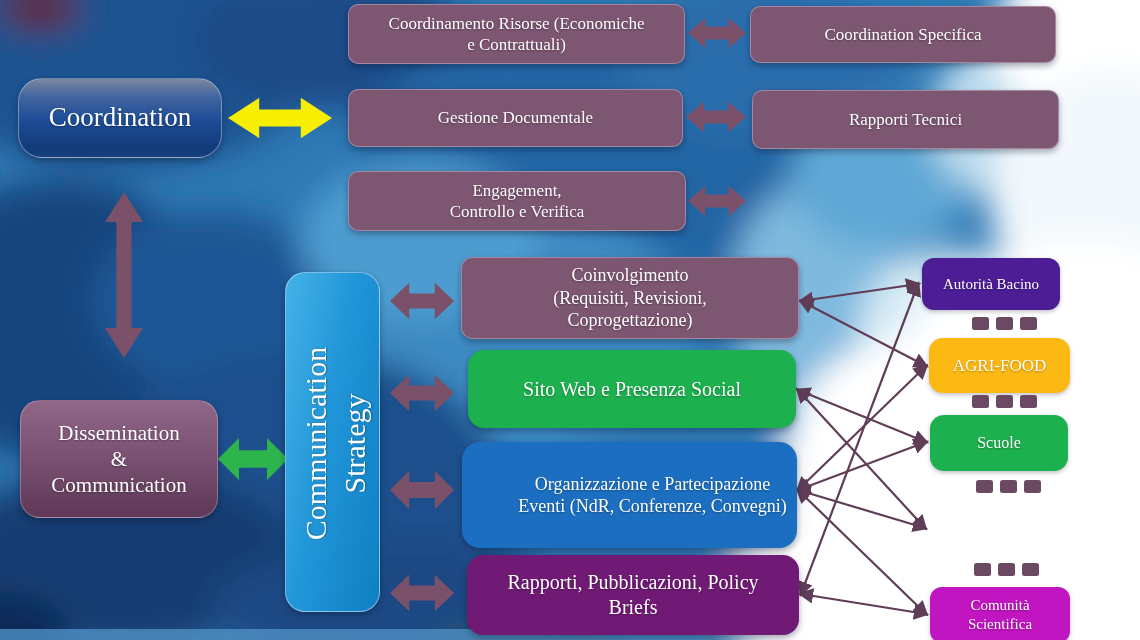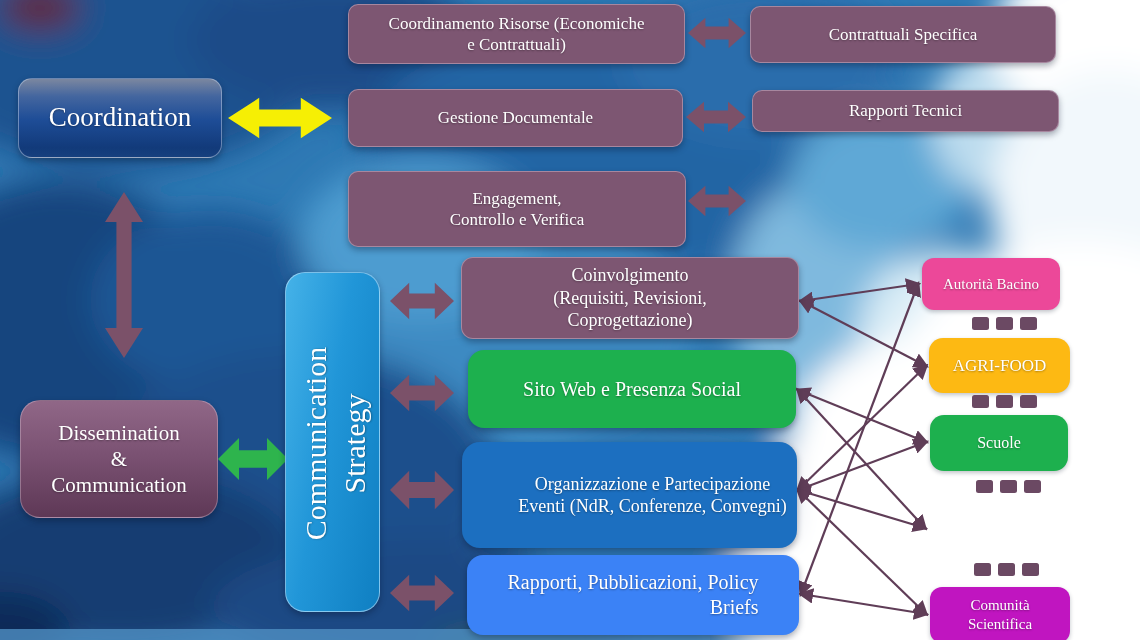--- a/index.html
+++ b/index.html
@@ -8,40 +8,40 @@
   .stage *{box-sizing:border-box;}
   .bg,.conn{position:absolute;left:0;top:0;}
   .conn{pointer-events:none;}
   .conn line{stroke:#5f3d57;stroke-width:2.2;}
 
   .box{position:absolute;display:flex;align-items:center;justify-content:center;
        color:#fff;text-align:center;box-shadow:0 3px 6px rgba(8,18,40,.35);}
   .lbl{white-space:pre-line;text-shadow:0 1px 2px rgba(0,0,0,.35);line-height:1.25;}
 
   
-  .coordination{left:18px;top:78px;width:204px;height:80px;border-radius:14px;
+  .coordination{left:18px;top:78px;width:204px;height:80px;border-radius:24px;
     background:linear-gradient(180deg,#7b87a0 0%,#44669f 22%,#1e4d97 52%,#123a7a 88%,#16407e 100%);
     font-size:27px;border:1px solid rgba(190,205,230,.5);}
   .dissemination{left:20px;top:400px;width:198px;height:118px;border-radius:20px;
     background:linear-gradient(180deg,#906787 0%,#7b5273 45%,#5e3856 100%);
     font-size:21px;border:1px solid rgba(230,210,225,.35);}
   .cs-box{left:285px;top:272px;width:95px;height:340px;border-radius:20px;
     background:linear-gradient(100deg,#45b2e8 0%,#2196d8 45%,#0f7fc2 100%);
     border:1px solid rgba(220,240,255,.5);}
   .cs-inner{position:absolute;left:-122.5px;top:122.5px;width:340px;height:95px;
     transform:rotate(-90deg);display:flex;align-items:center;justify-content:center;
     color:#fff;font-size:30px;text-align:center;line-height:1.3;}
 
   
   .mrow{border-radius:10px;font-size:17px;border:1px solid rgba(220,195,215,.45);}
   .r0L{left:348px;top:4px;width:337px;height:60px;}
   .r0R{left:750px;top:6px;width:306px;height:57px;}
   .r1L{left:348px;top:89px;width:335px;height:58px;}
-  .r1R{left:752px;top:90px;width:307px;height:42px;}
-  .r2L{left:348px;top:171px;width:338px;height:76px;}
+  .r1R{left:752px;top:90px;width:307px;height:59px;}
+  .r2L{left:348px;top:171px;width:338px;height:60px;}
   .r2R{left:752px;top:173px;width:308px;height:57px;}
 
   
   .c0{left:461px;top:257px;width:338px;height:82px;border-radius:12px;font-size:18px;border:1px solid rgba(220,195,215,.45);}
   .c1{left:468px;top:350px;width:328px;height:78px;border-radius:16px;font-size:20px;}
   .c2{left:462px;top:442px;width:335px;height:106px;border-radius:18px;font-size:18px;padding-left:46px;}
   .c3{left:467px;top:555px;width:332px;height:80px;border-radius:16px;font-size:20px;}
 
   
   .aud{box-shadow:0 2px 4px rgba(8,18,40,.25);}
@@ -148,21 +148,21 @@
     <div class="cs-inner lbl">Communication
 Strategy</div>
   </div>
 
   <div class="box mrow r0L" style="background: rgb(125, 86, 114); text-align: center;">
     <span class="lbl">Coordinamento Risorse (Economiche
 e Contrattuali)</span>
   </div>
   <div class="darrow ra0" style="background: rgb(123, 81, 105);"></div>
   <div class="box mrow r0R" style="background: rgb(125, 86, 114);">
-    <span class="lbl">Contrattuali Specifica</span>
+    <span class="lbl">Coordination Specifica</span>
   </div>
 
   <div class="box mrow r1L" style="background: rgb(125, 86, 114);">
     <span class="lbl">Gestione Documentale</span>
   </div>
   <div class="darrow ra1" style="background: rgb(123, 81, 105);"></div>
   <div class="box mrow r1R" style="background: rgb(125, 86, 114);">
     <span class="lbl">Rapporti Tecnici</span>
   </div>
 
@@ -182,26 +182,26 @@
 (Requisiti, Revisioni,
 Coprogettazione)</span>
   </div>
   <div class="box c1" style="background: rgb(29, 176, 78);">
     <span class="lbl">Sito Web e Presenza Social</span>
   </div>
   <div class="box c2" style="background: rgb(28, 111, 192);">
     <span class="lbl">Organizzazione e Partecipazione
 Eventi (NdR, Conferenze, Convegni)</span>
   </div>
-  <div class="box c3" style="background: #3b82f6; text-align: right;">
+  <div class="box c3" style="background: #701a75;">
     <span class="lbl">Rapporti, Pubblicazioni, Policy
 Briefs</span>
   </div>
 
-  <div class="box aud a0" style="background: #ec4899;">
+  <div class="box aud a0" style="background: #4c1d95;">
     <span class="lbl">Autorità Bacino</span>
   </div>
   <div class="squares sq0">
     <span style="background: rgb(107, 73, 99);"></span>
     <span style="background: rgb(107, 73, 99);"></span>
     <span style="background: rgb(107, 73, 99);"></span>
   </div>
   <div class="box aud a1" style="background: rgb(253, 185, 19);">
     <span class="lbl">AGRI-FOOD</span>
   </div>

